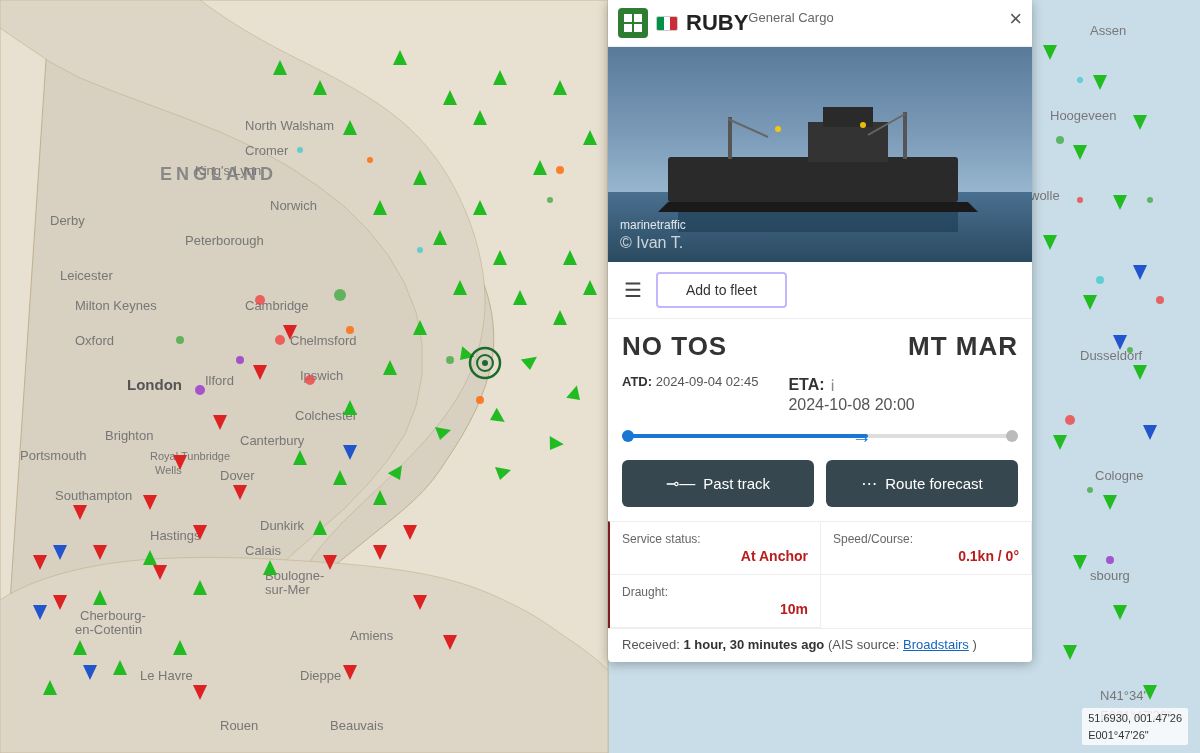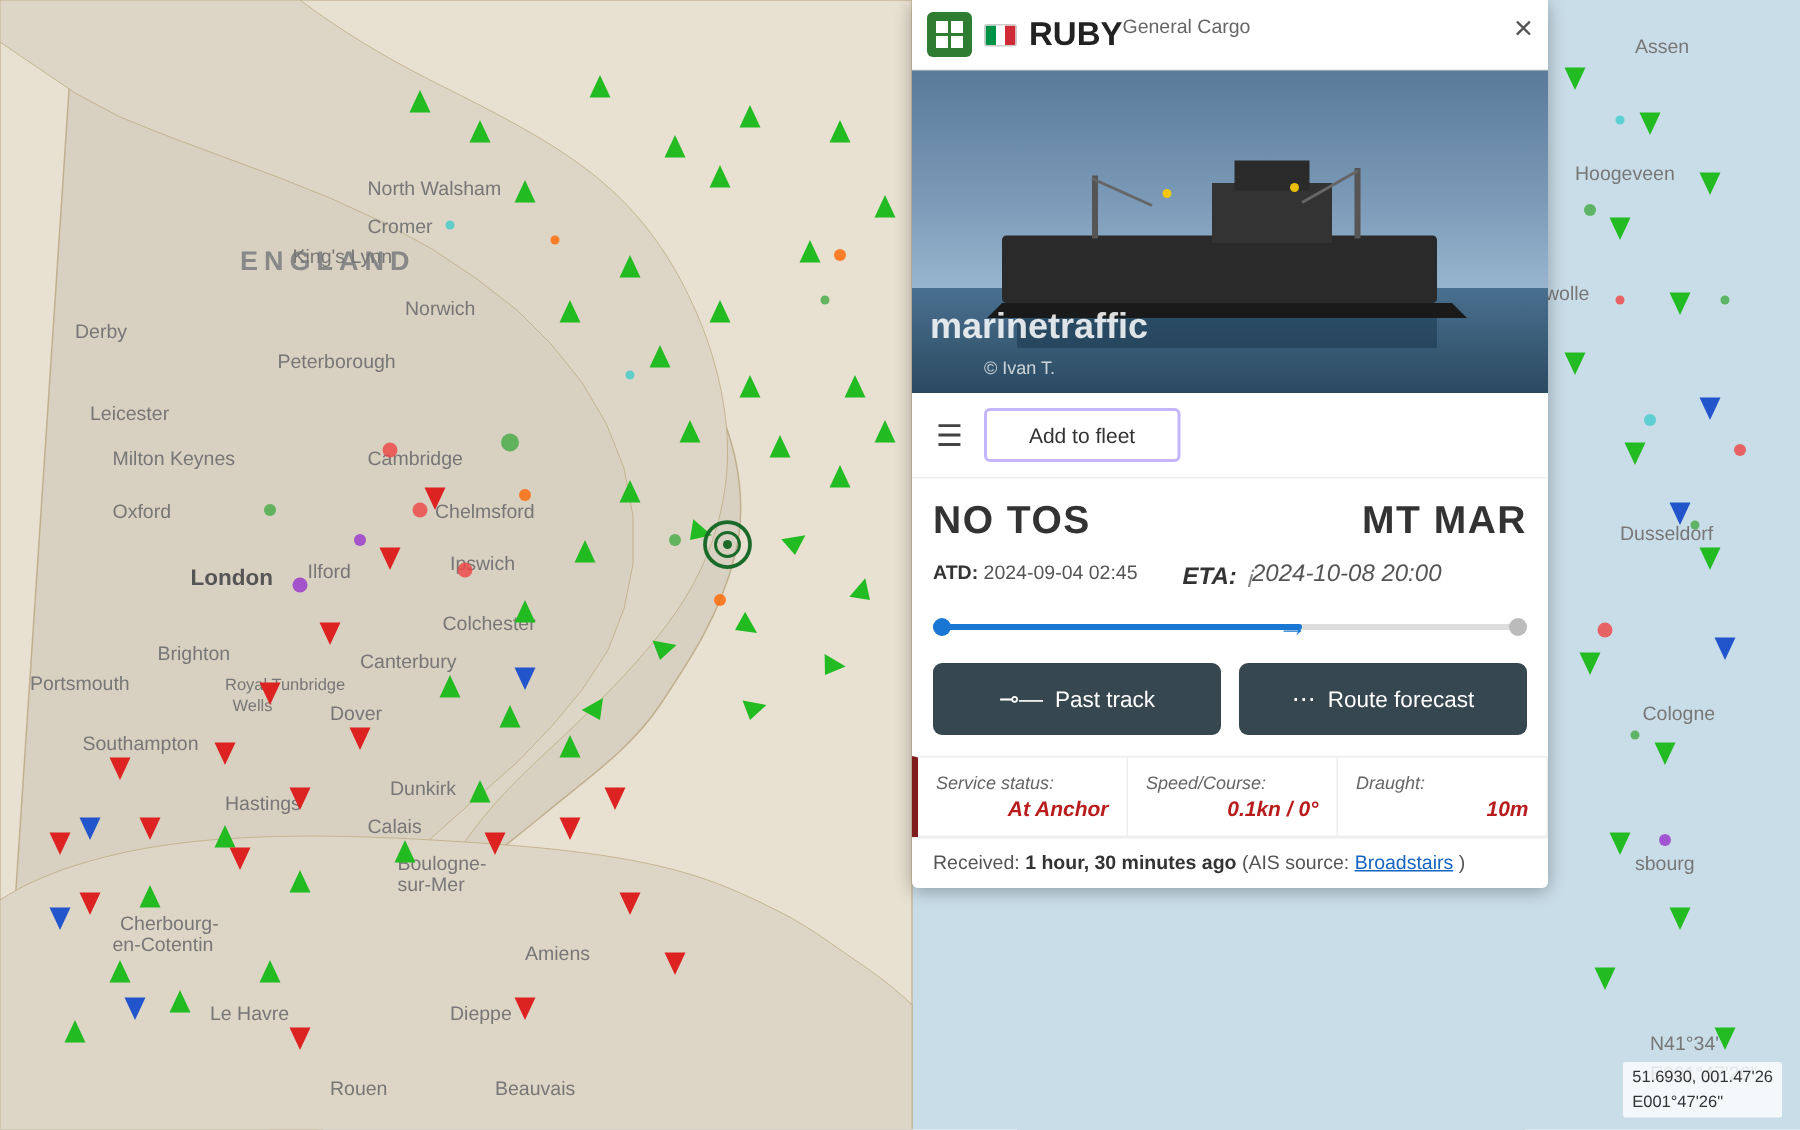--- a/index.html
+++ b/index.html
@@ -93,31 +93,30 @@
       background: linear-gradient(180deg, #4a6b8a 0%, #6a8fa8 40%, #8aafcc 60%, #5a7a90 80%, #3a5a70 100%);
       position: relative;
       overflow: hidden;
     }
 
     .watermark {
       position: absolute;
       bottom: 30px;
       left: 12px;
       color: rgba(255,255,255,0.85);
-      font-size: 24px;
-      font-weight: bold;
+      font-size: 12px;
+      font-weight: normal;
     }
 
     .photo-credit {
       position: absolute;
       bottom: 10px;
       left: 12px;
       color: rgba(255,255,255,0.75);
-      font-size: 12px;
-      margin-left: 36px;
+      font-size: 16px;
     }
 
     #panel-actions {
       display: flex;
       align-items: center;
       padding: 10px 12px;
       border-bottom: 1px solid #eee;
       gap: 10px;
     }
 
@@ -178,21 +177,21 @@
       display: flex;
       align-items: flex-start;
       padding: 4px 14px 10px;
       gap: 30px;
     }
 
     .date-item { font-size: 13px; color: #333; }
     .date-label { font-weight: bold; color: #333; }
     .date-value { color: #555; }
 
-    .eta-group { display: flex; flex-direction: row; font-style: italic; }
+    .eta-group { display: flex; flex-direction: column; }
     .eta-label-row { display: flex; align-items: center; gap: 6px; }
     .info-icon { color: #888; font-size: 16px; cursor: pointer; }
 
     #progress-row {
       padding: 6px 14px 14px;
     }
 
     .progress-track {
       width: 100%;
       height: 4px;
@@ -269,24 +268,23 @@
       font-size: 15px;
       cursor: pointer;
       display: flex;
       align-items: center;
       justify-content: center;
       gap: 8px;
     }
 
     #info-grid {
       display: grid;
-      grid-template-columns: 1fr 1fr 1fr;
+      grid-template-columns: 1fr 1fr;
       border-top: 1px solid #eee;
-      border-left: 4px solid #7f1d1d;
-      font-style: italic;
+      border-left: 2px solid #7f1d1d;
     }
 
     .info-cell {
       padding: 10px 12px;
       border-right: 1px solid #eee;
       border-bottom: 1px solid #eee;
     }
 
     .info-cell-label { font-size: 12px; color: #666; }
     .info-cell-value { font-size: 14px; font-weight: bold; color: #b91c1c; margin-top: 2px; text-align: right; }

